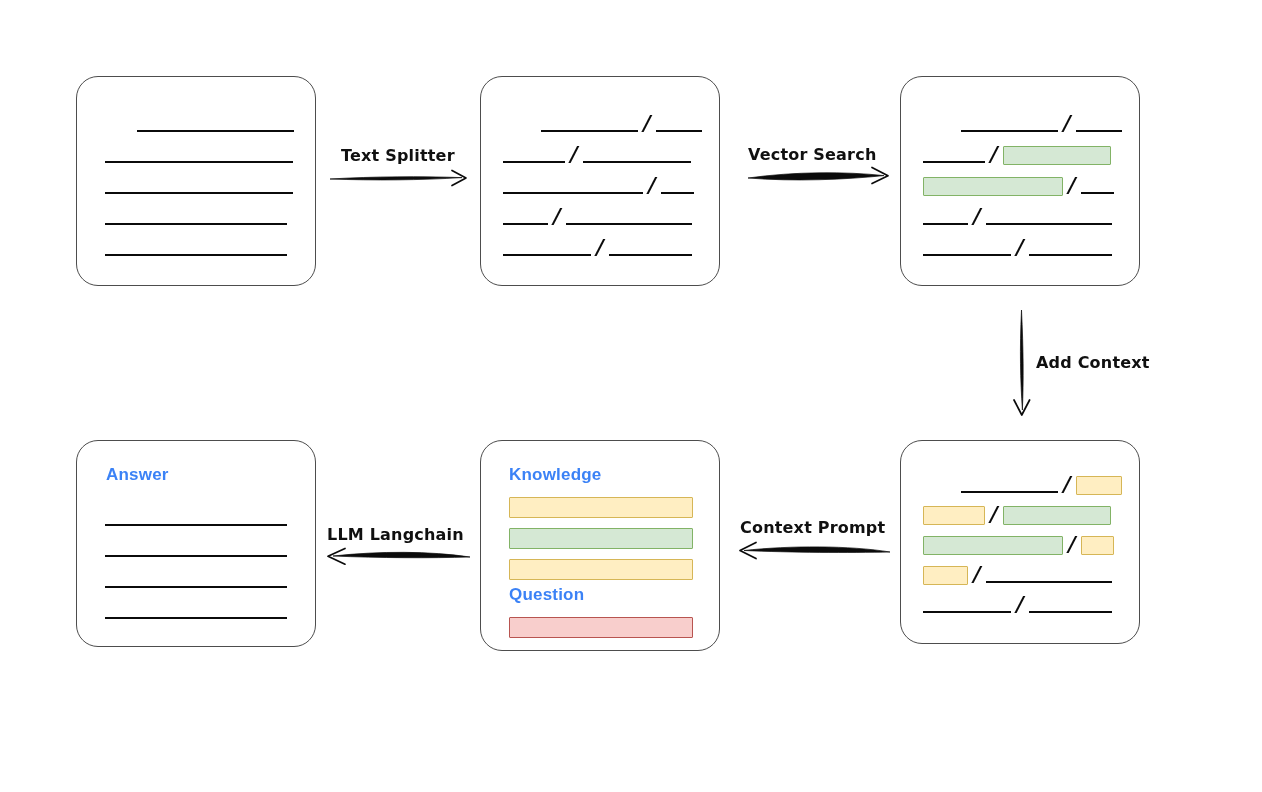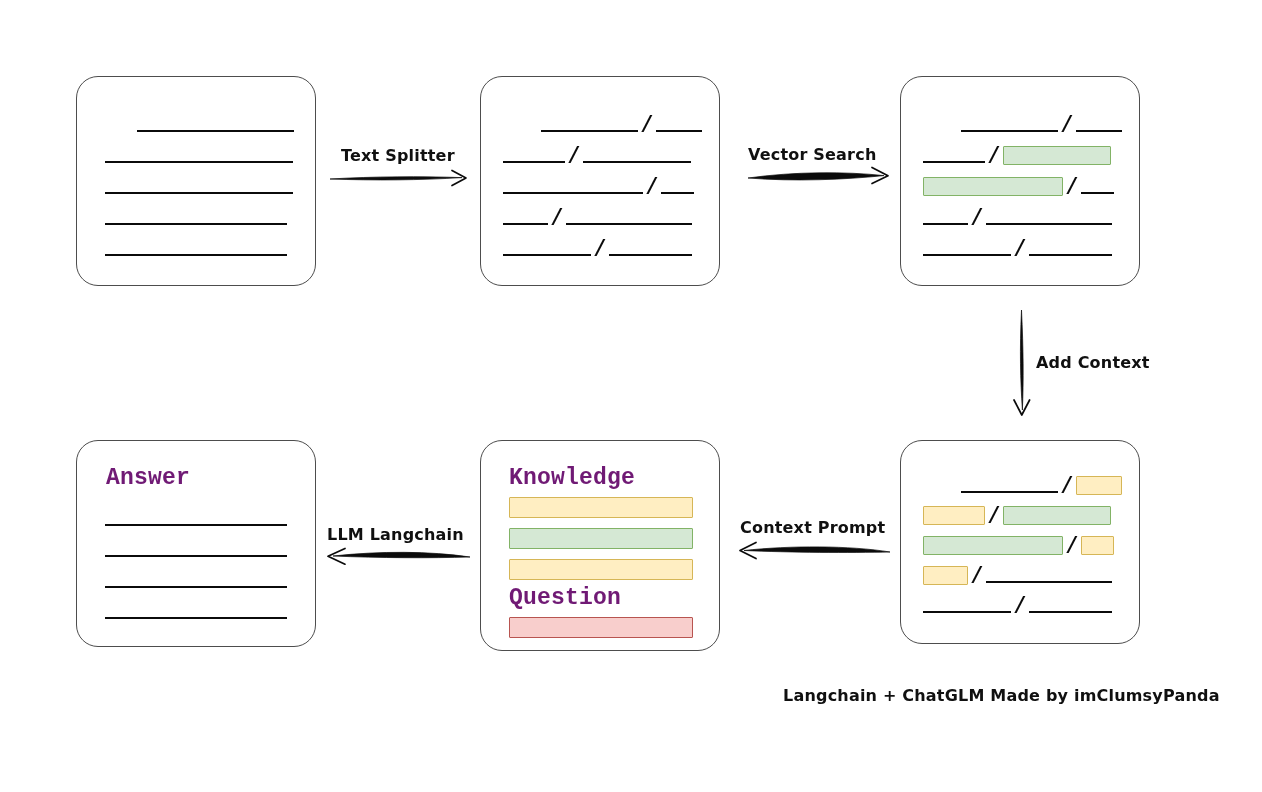--- a/index.html
+++ b/index.html
@@ -23,24 +23,24 @@
   }
   .doc-box {
     position: absolute;
     box-sizing: border-box;
     border: 1.4px solid #4d4d4d;
     border-radius: 22px;
     background: #ffffff;
   }
   .box-title {
     position: absolute;
-    font-family: Liberation Mono, monospace;
-    font-size: 23px;
+    font-family: Liberation Sans, sans-serif;
+    font-size: 17px;
     font-weight: 600;
-    color: #701a75;
+    color: #3b82f6;
     letter-spacing: 0.2px;
     white-space: nowrap;
   }
   .row {
     position: absolute;
     display: flex;
     align-items: center;
     height: 22px;
   }
   .seg-line {
@@ -278,15 +278,14 @@
         </div>
       </div>
   </div>
 
   <div class="edge-label" style="left:341px; top:146px;">Text Splitter</div>
   <div class="edge-label" style="left:748px; top:145px;">Vector Search</div>
   <div class="edge-label" style="left:1036px; top:353px;">Add Context</div>
   <div class="edge-label" style="left:740px; top:518px;">Context Prompt</div>
   <div class="edge-label" style="left:327px; top:525px;">LLM Langchain</div>
 
-  <div class="footer-note" style="left:783px; top:686px;">Langchain + ChatGLM Made by imClumsyPanda</div>
 
 </div>
 
 </body></html>

